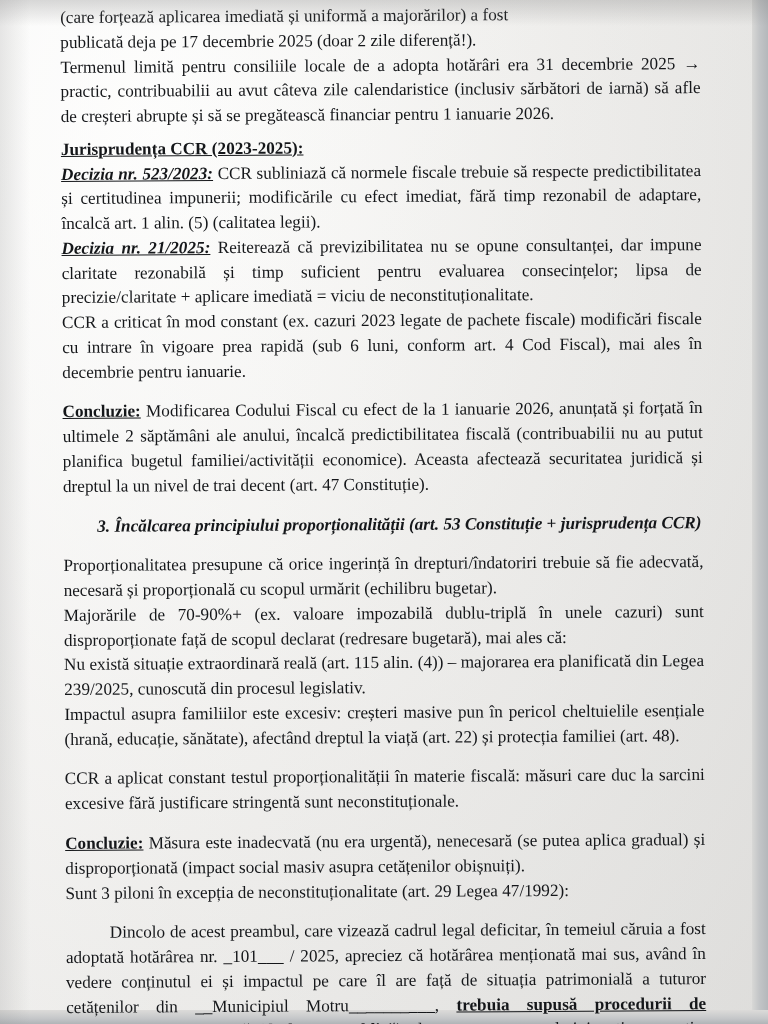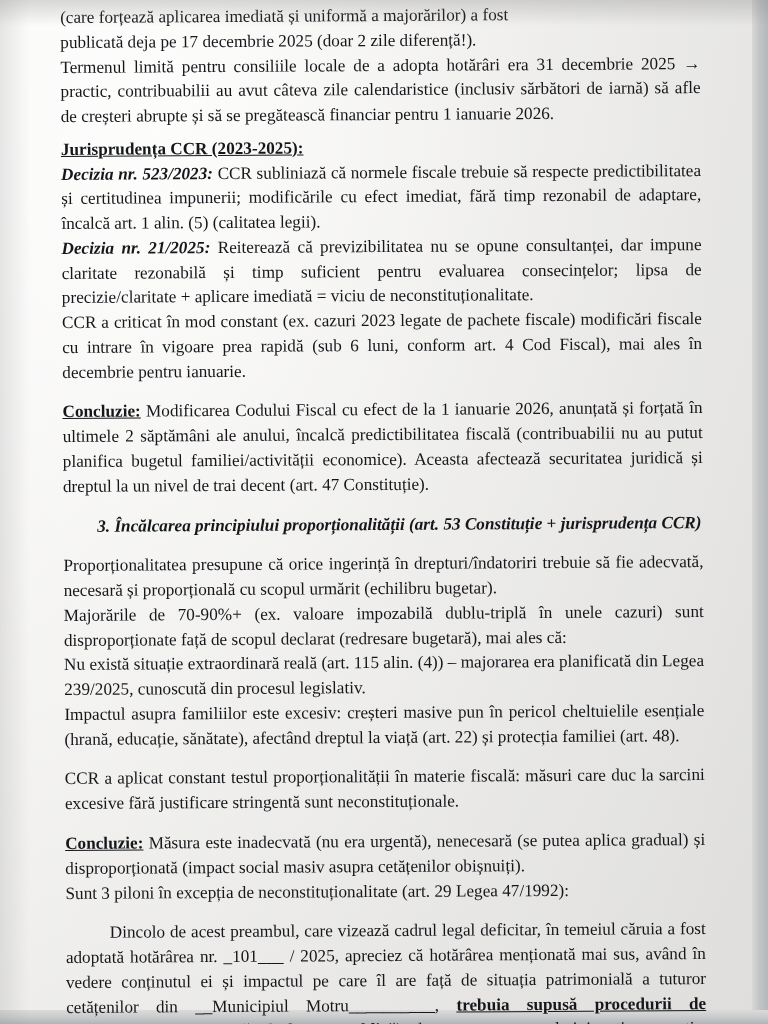--- a/index.html
+++ b/index.html
@@ -69,21 +69,21 @@
     text-align: justify;
     text-justify: inter-word;
   }
   .clipped-top {
     
     overflow: hidden;
   }
   .indent-big { text-indent: 44px; }
   .u { text-decoration: underline; }
   .b { font-weight: bold; }
-  .i { font-style: italic; }
+  .i { font-style: italic; text-decoration: underline; }
   .heading-ul {
     font-weight: bold;
     text-decoration: underline;
     display: inline;
   }
   .gap-s { height: 8px; }
   .gap-m { height: 15px; }
   .center-head {
     text-align: left;
     text-indent: 34px;

